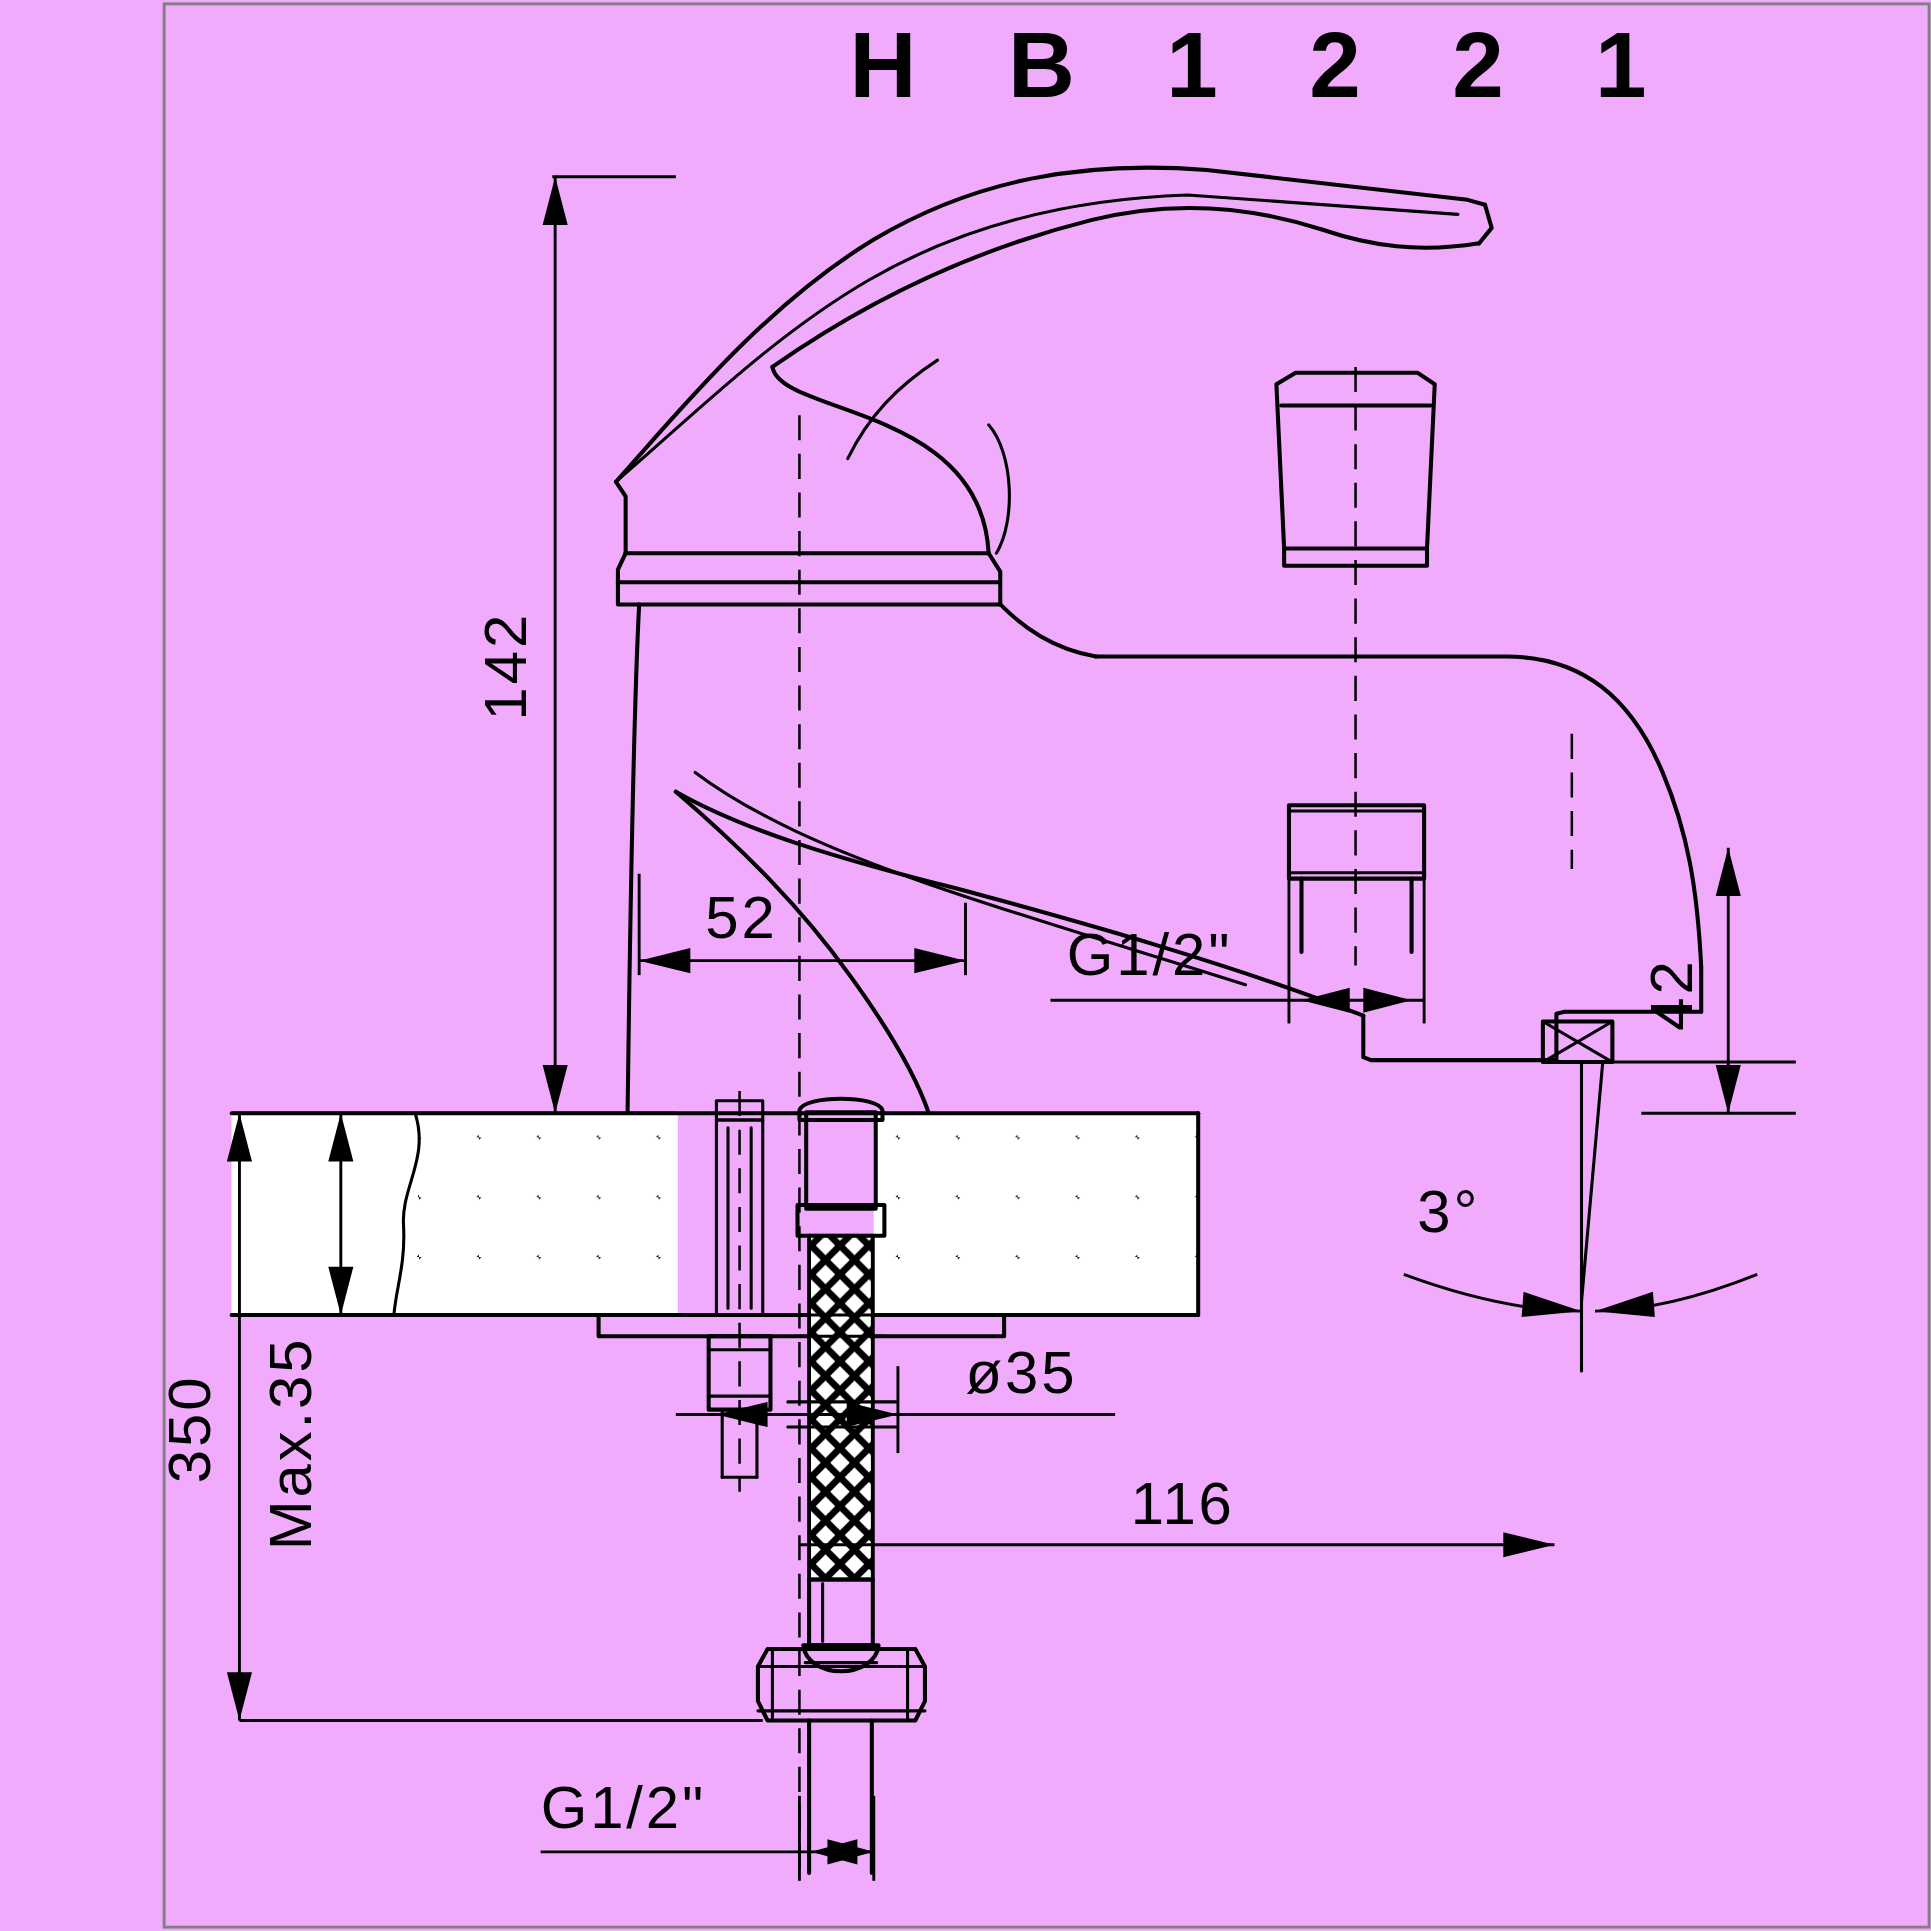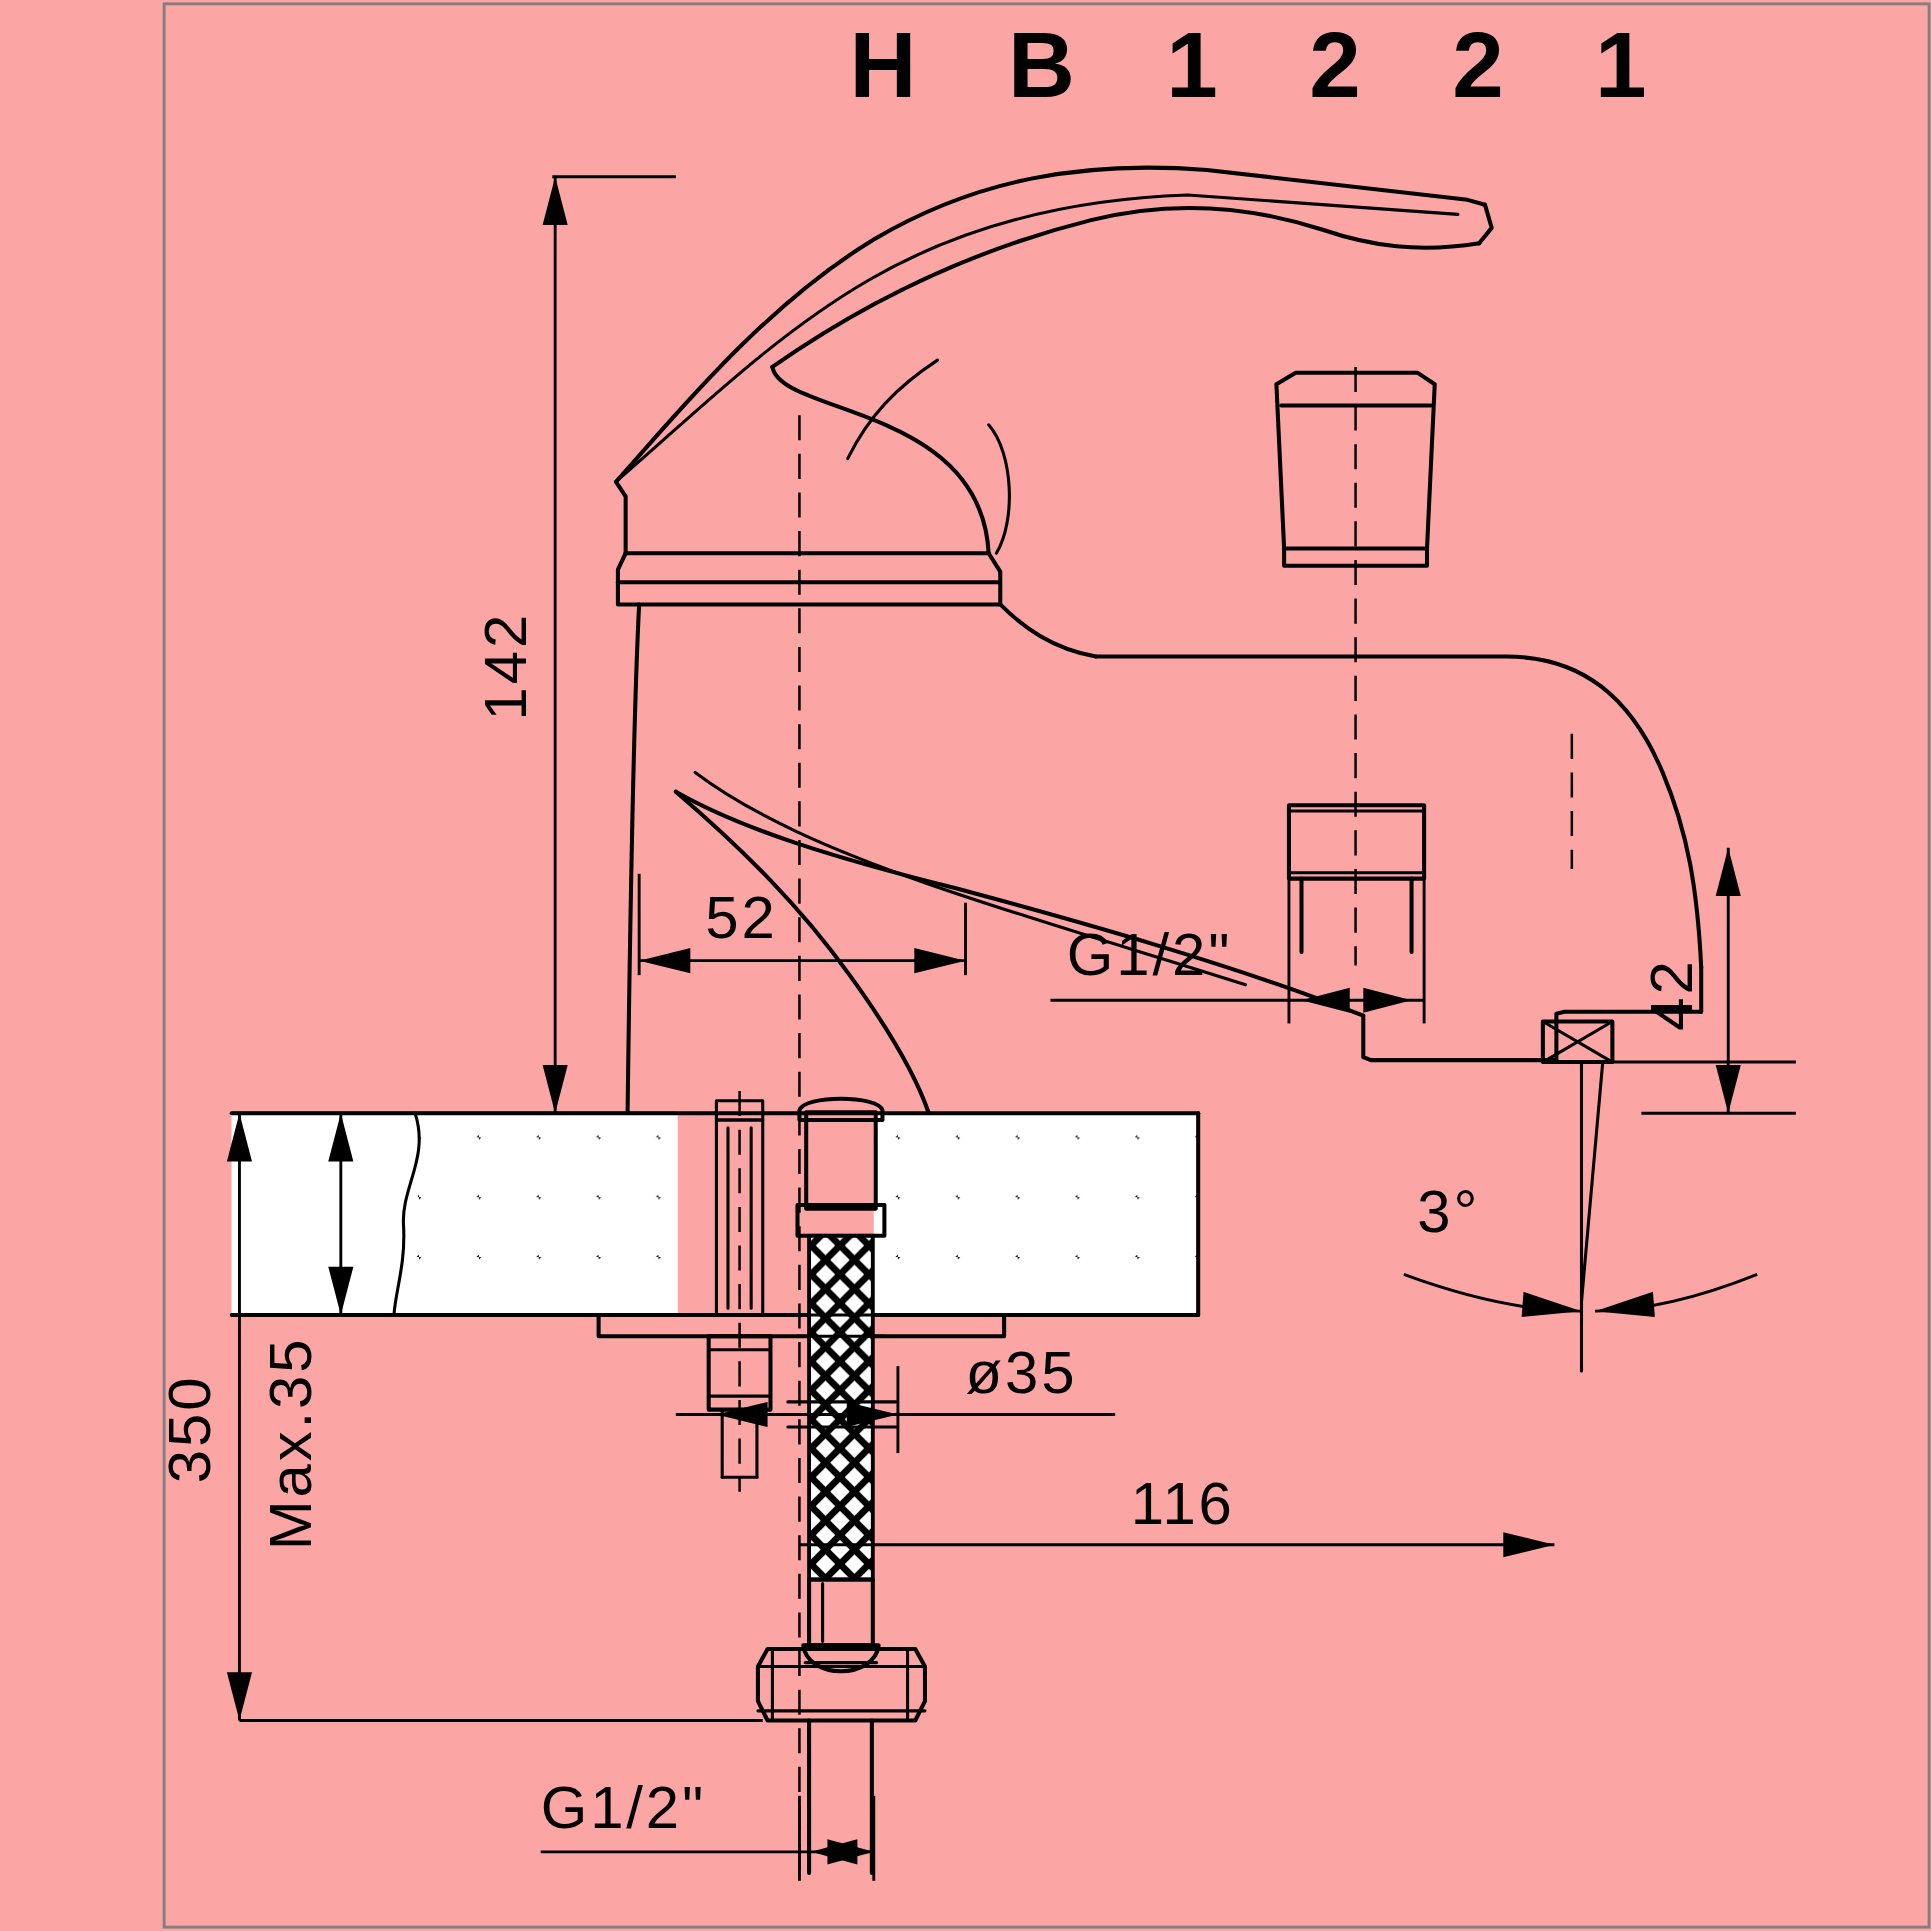--- a/index.html
+++ b/index.html
@@ -10,21 +10,21 @@
   body {
     width: 1931px;
     height: 1931px;
     font-family: "Liberation Sans", sans-serif;
     overflow: hidden;
   }
   #sheet {
     position: relative;
     width: 1931px;
     height: 1931px;
-    background: #fca5a5;
+    background: #f0abfc;
   }
   #drawing {
     display: block;
     width: 1931px;
     height: 1931px;
   }
   .outline { fill: none; stroke: #000000; stroke-width: 4.2; stroke-linejoin: round; stroke-linecap: round; }
   .outline-thin { fill: none; stroke: #000000; stroke-width: 3.2; stroke-linejoin: round; stroke-linecap: round; }
   .dim-line { fill: none; stroke: #000000; stroke-width: 3.0; }
   .ext-line { fill: none; stroke: #000000; stroke-width: 3.0; }

